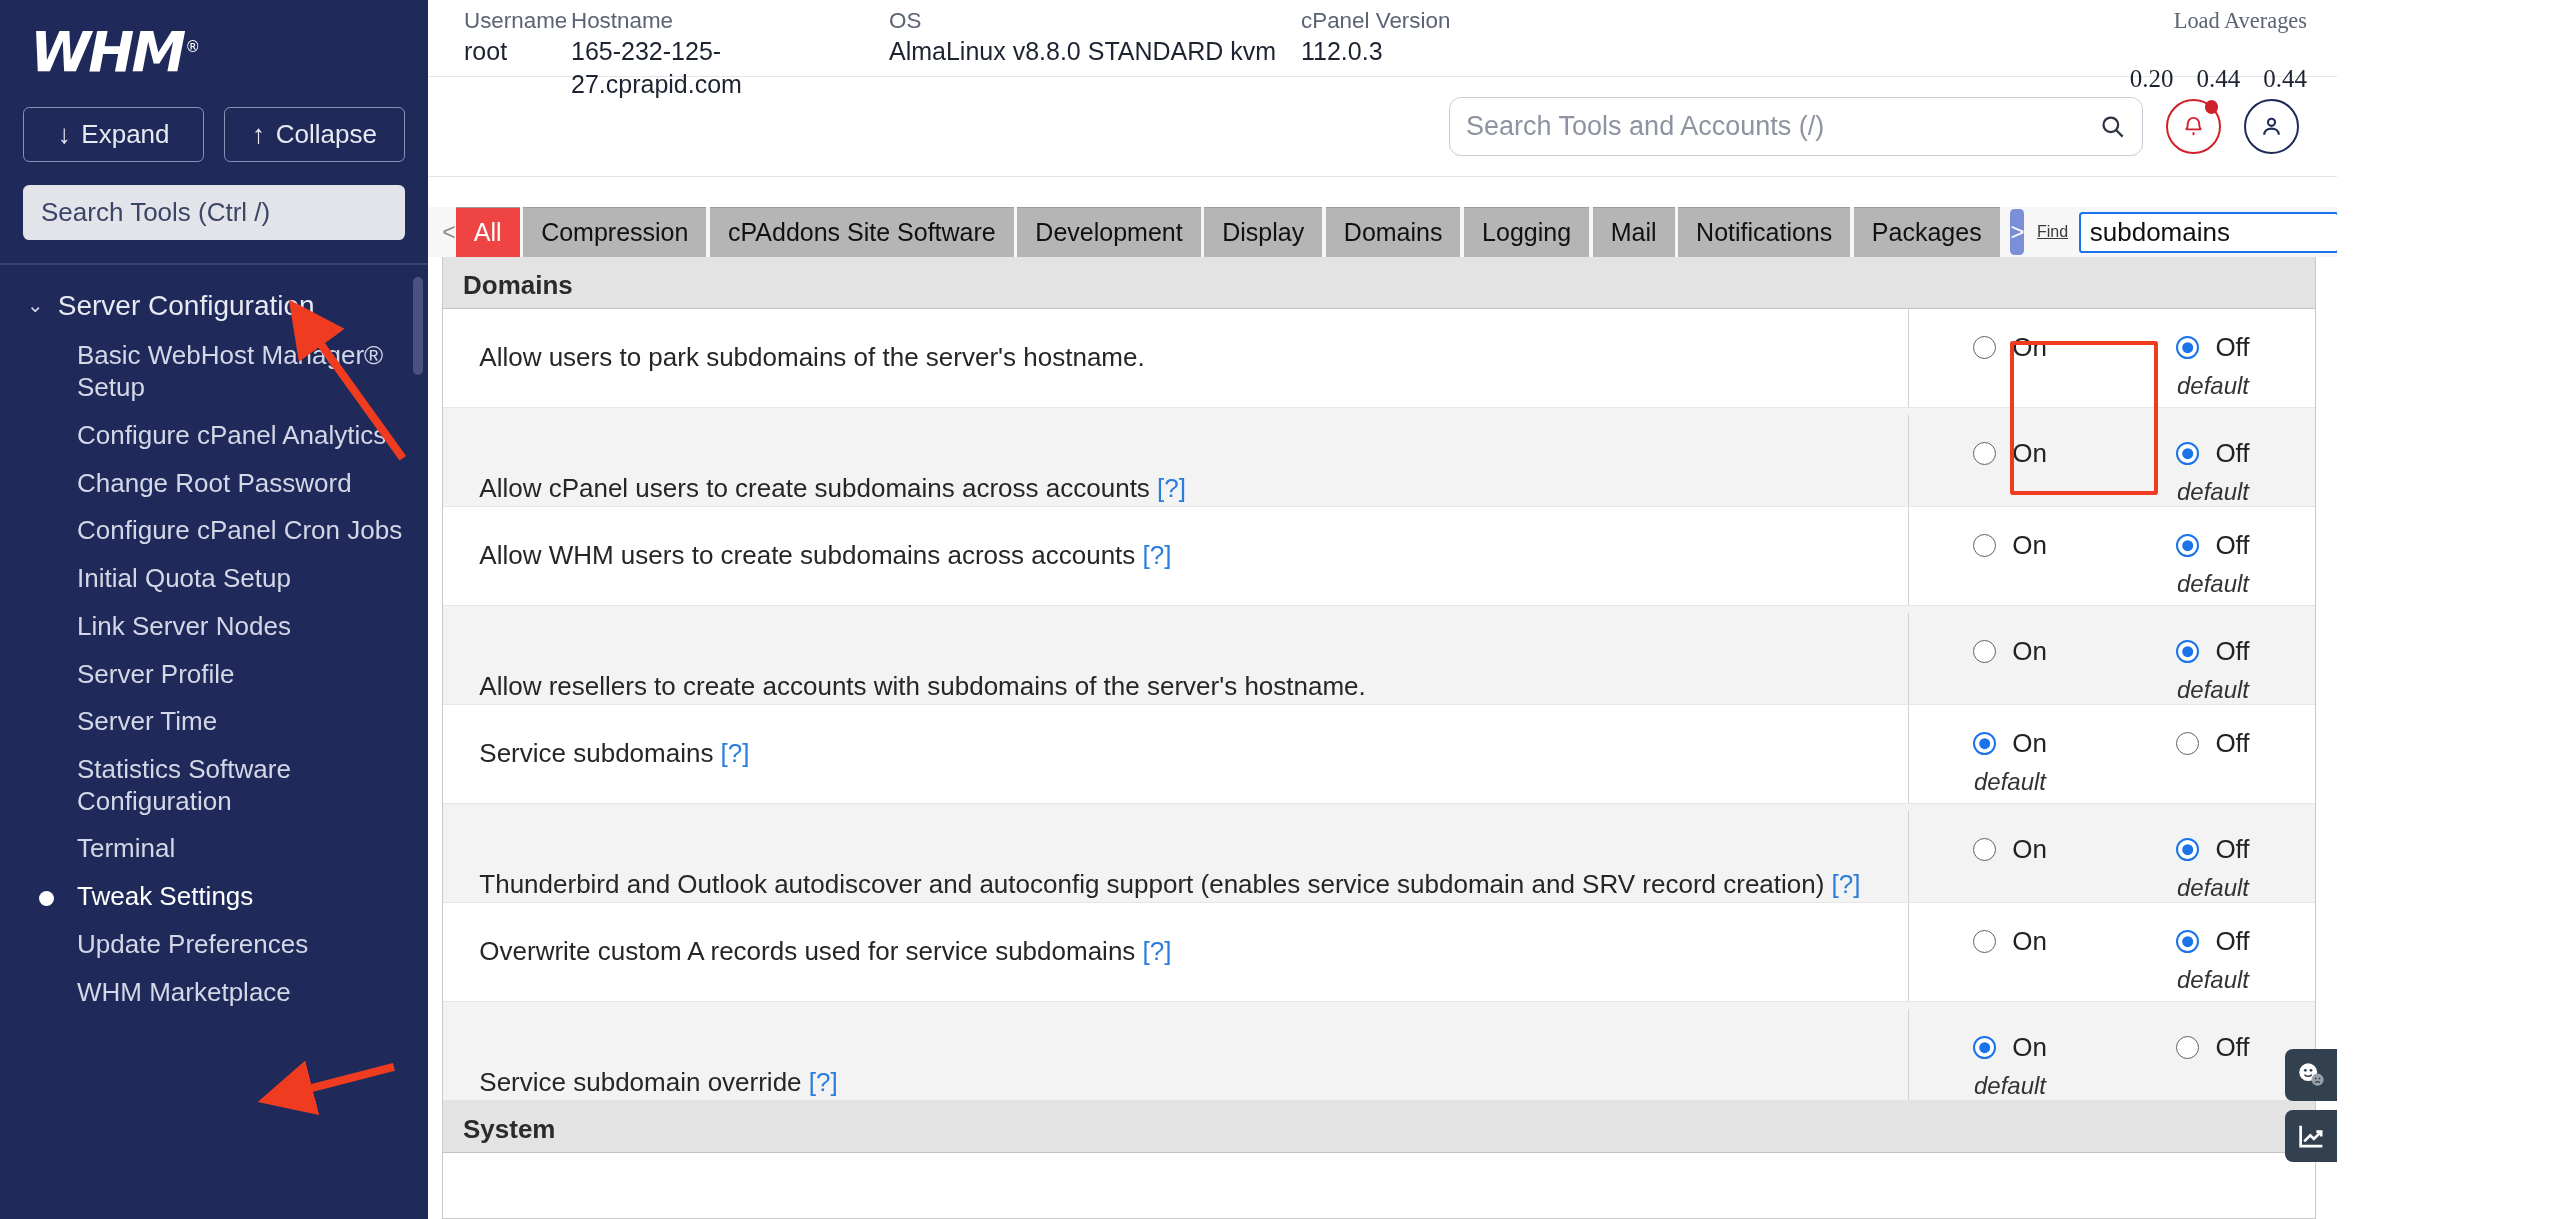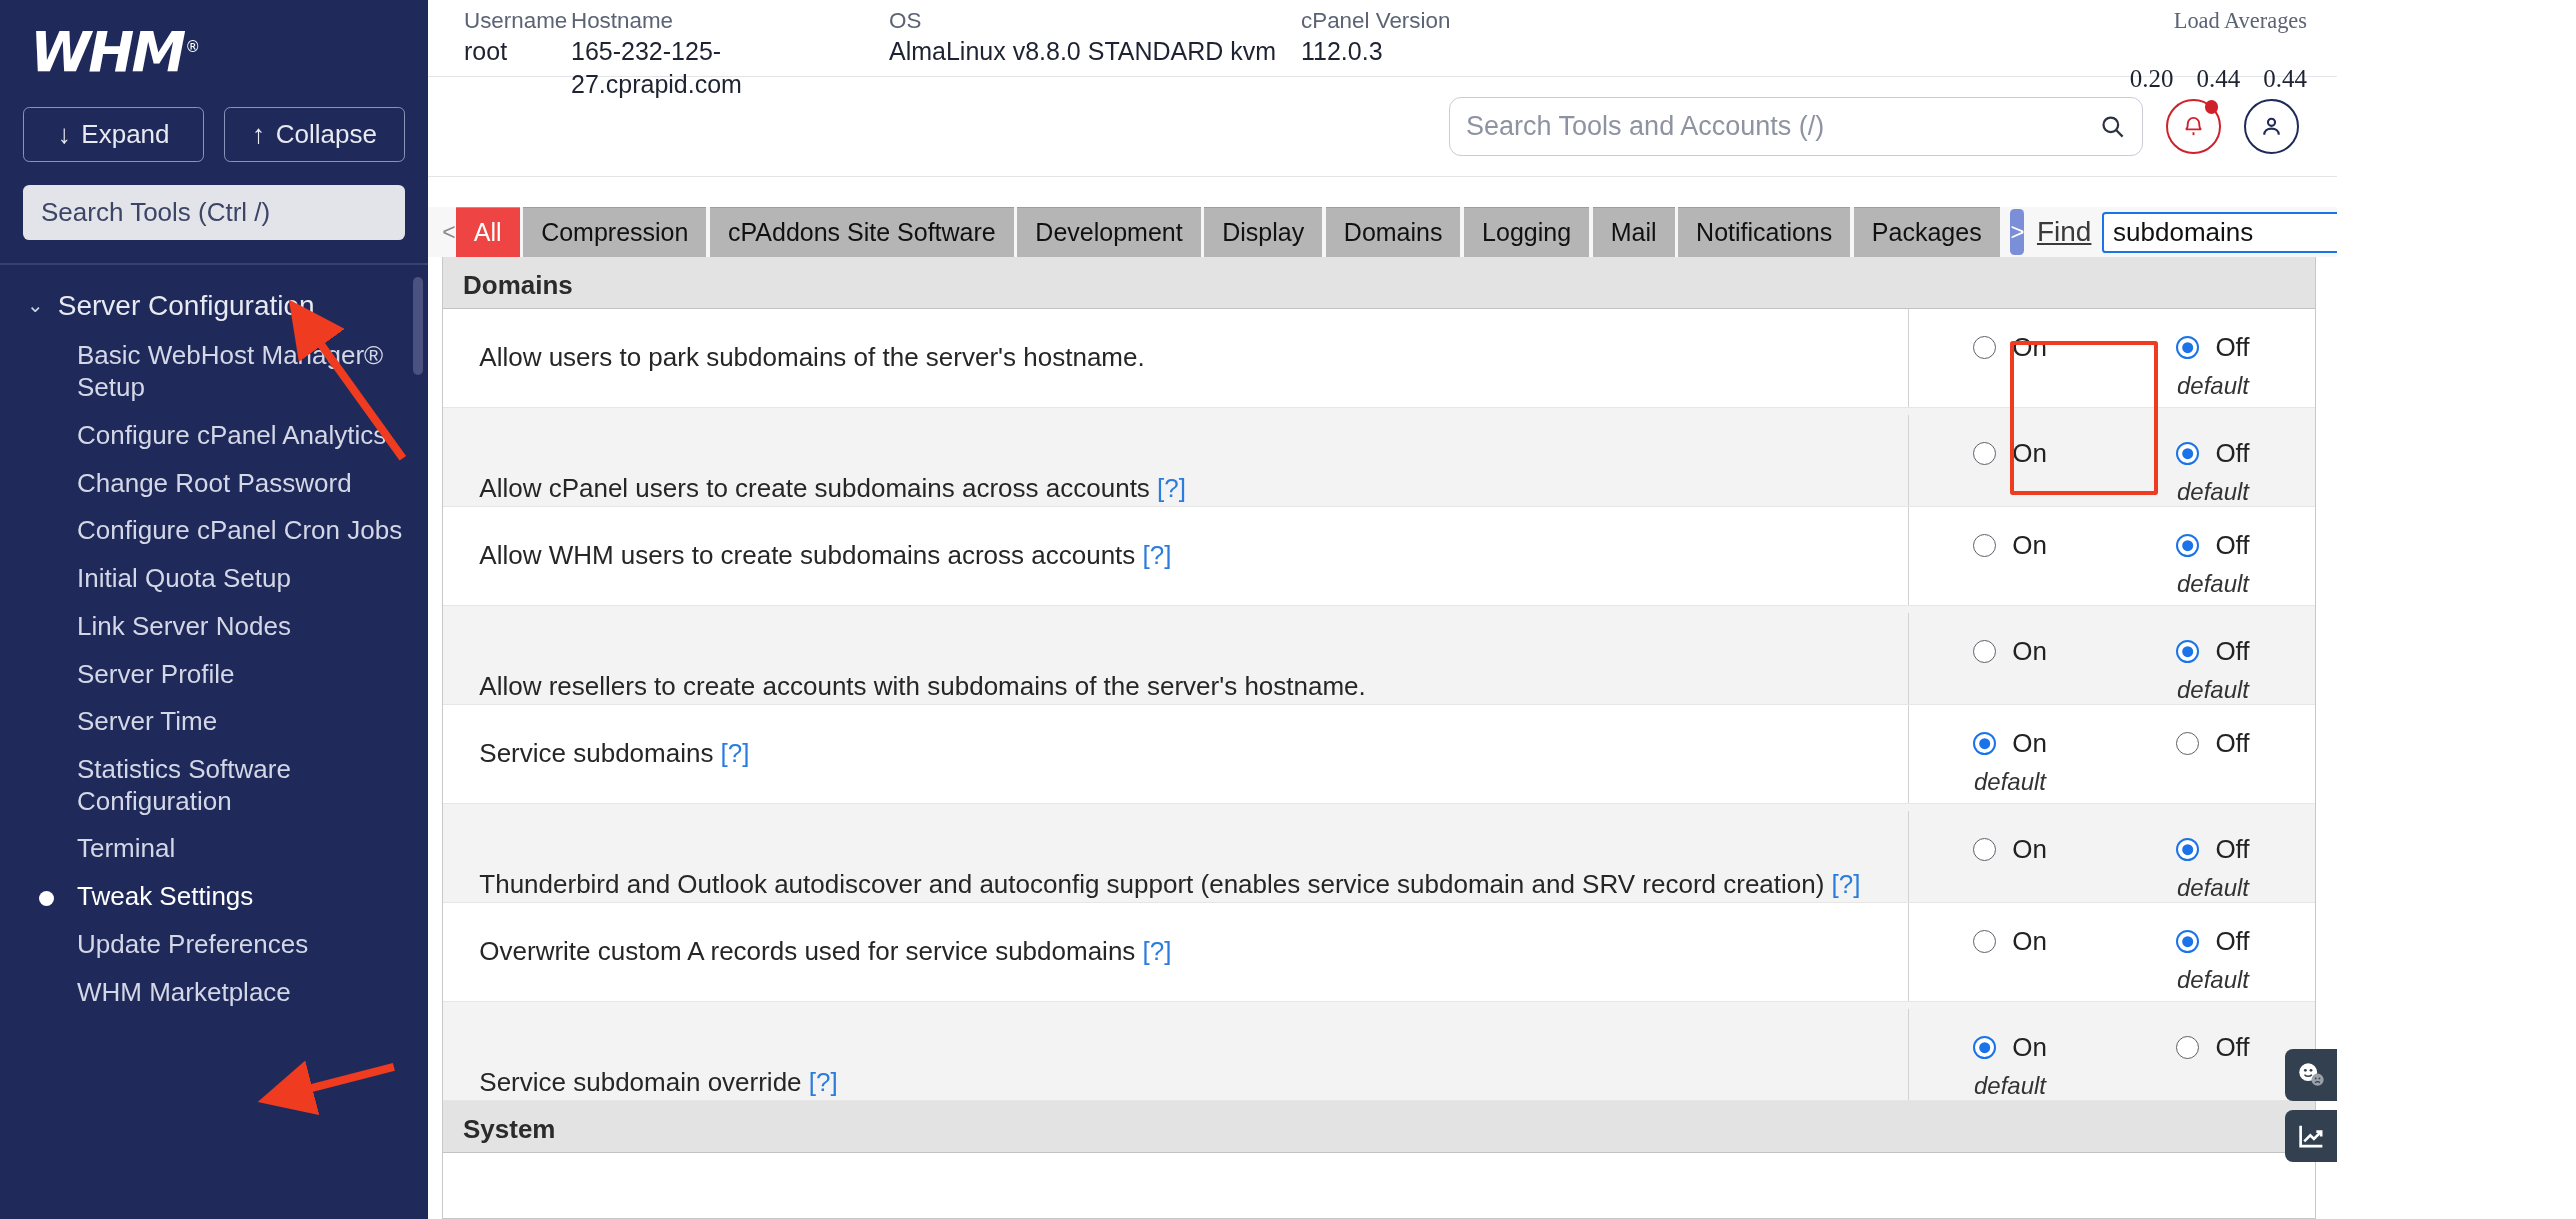--- a/index.html
+++ b/index.html
@@ -118,21 +118,21 @@
     display: flex; align-items: center; padding: 0 18px;
     margin-right: 3.6px; cursor: pointer; white-space: nowrap;
     border-top: 0.9px solid #9d9d9d;
   }
   .tab.active { background: #ef4444; color: #ffffff; }
   .tab-next {
     width: 38px; background: #7b8ed8; color: #fff; font-size: 24px;
     display: flex; align-items: center; justify-content: center;
     border-radius: 4.5px; margin: 1.8px 0 1.8px 7.2px; cursor: pointer;
   }
-  .find-label { font-size: 28px; color: #3a3a3a; margin: 0 10.7px 0 12.5px;
+  .find-label { font-size: 16px; color: #3a3a3a; margin: 0 10.7px 0 12.5px;
                 display: flex; align-items: center; text-decoration: underline; }
   .find-input {
     width: 260px; height: 41px; border: 2.7px solid #1a73e8; border-radius: 3.6px;
     background: #fff; font-size: 26px; color: #111; padding: 0 9px;
     font-family: "Liberation Sans", sans-serif; align-self: center;
   }
   .find-clear {
     width: 23px; height: 41px; background: #cfcfcf; border: 0.9px solid #9a9a9a;
     color: #1a73e8; font-size: 19.7px; display: flex; align-items: center;
     justify-content: center; cursor: pointer; align-self: center; margin-left: 3.6px;

